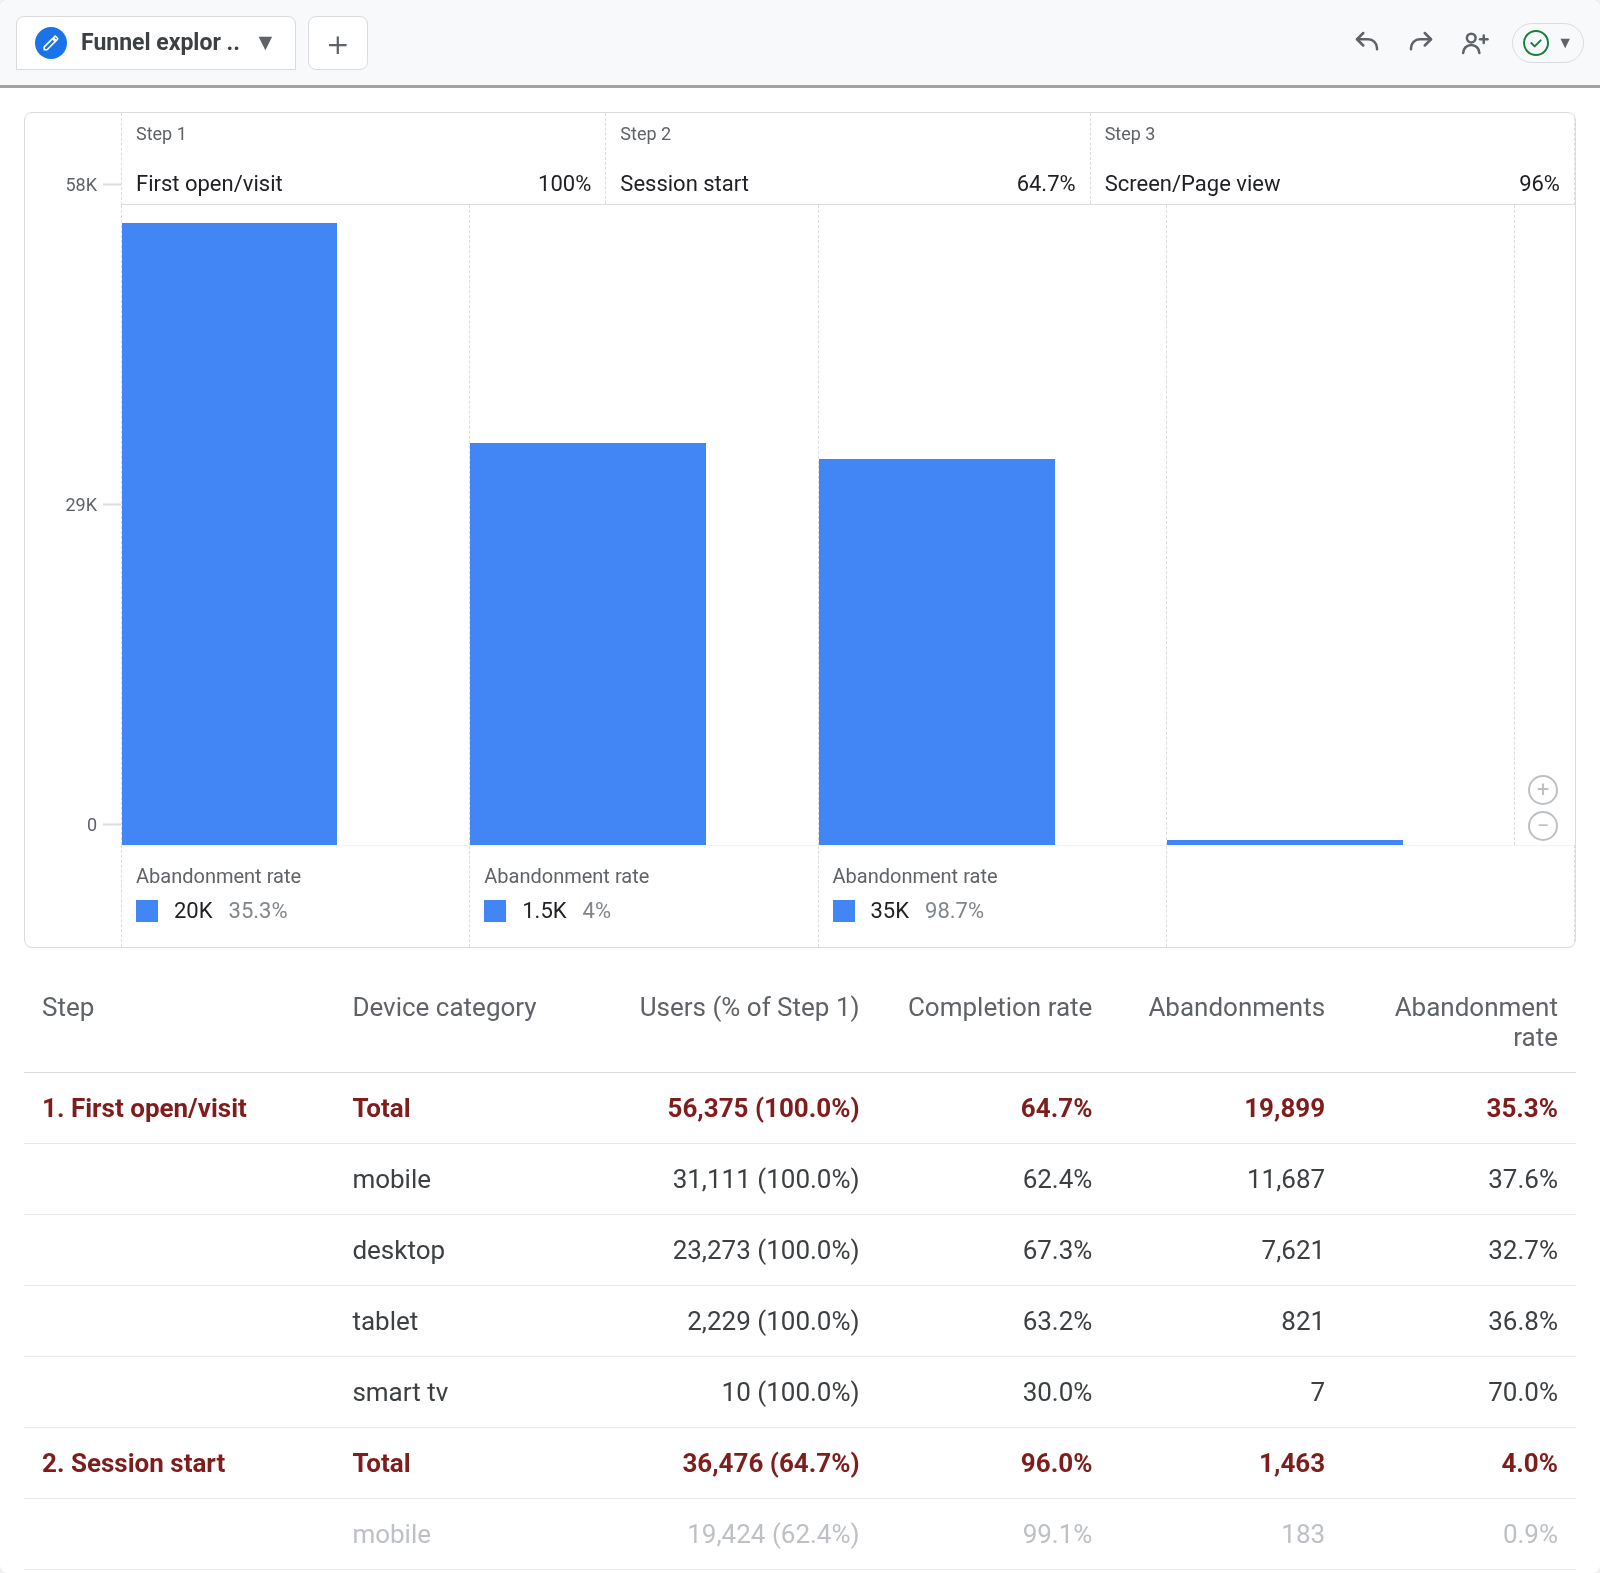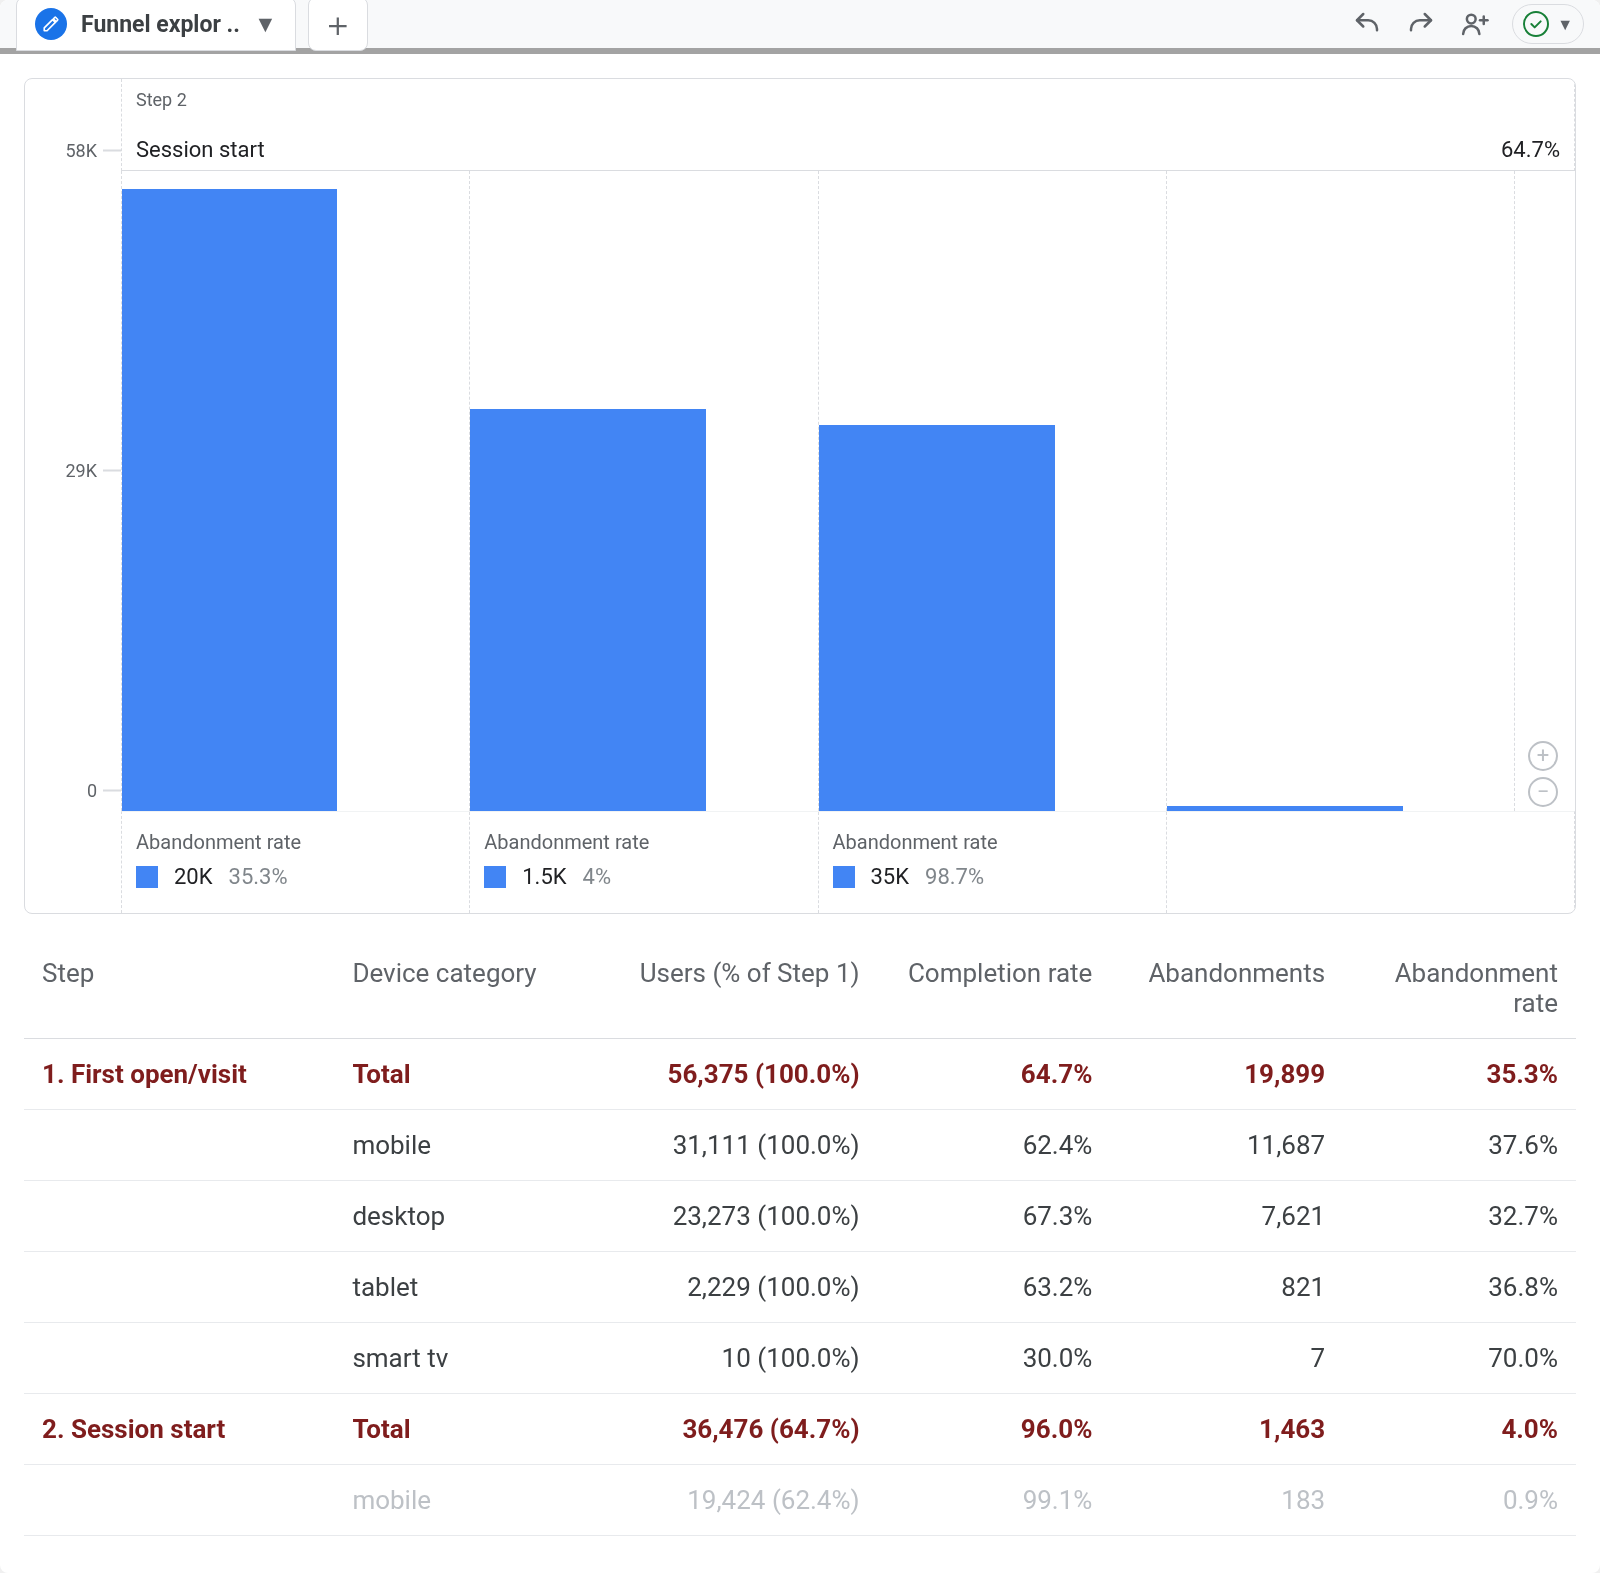--- a/index.html
+++ b/index.html
@@ -1,20 +1,20 @@
 <!DOCTYPE html>
 <html><head>
 <meta charset="utf-8">
 <style>
   * { box-sizing: border-box; }
   html, body { margin: 0; padding: 0; font-family: Roboto, "Helvetica Neue", Arial, sans-serif; color: #202124; background: #f0f0f0; }
   .app { width: 1600px; height: 1573px; background: #fff; position: relative; overflow: hidden; border-radius: 8px; }
 
   
-  .toolbar { display: flex; align-items: center; padding: 8px 16px; border-bottom: 6px solid #a3a3a3; background: #f8f9fa; height: 54px; }
+  .toolbar { display: flex; align-items: center; padding: 8px 16px; border-bottom: 3px solid #a3a3a3; background: #f8f9fa; height: 88px; }
   .tabstrip { display: flex; align-items: center; gap: 12px; }
   .tab { display: flex; align-items: center; gap: 14px; background: #fff; border: 1px solid #dadce0; border-radius: 8px 8px 0 0; padding: 10px 18px; font-size: 23px; font-weight: 700; color: #3c4043; cursor: pointer; }
   .tab .pencil-badge { width: 32px; height: 32px; border-radius: 50%; background: #1a73e8; display: flex; align-items: center; justify-content: center; color: #fff; }
   .tab .pencil-badge svg { width: 18px; height: 18px; }
   .tab-caret { color: #5f6368; }
   .add-tab { width: 60px; height: 54px; border: 1px solid #dadce0; border-radius: 8px; background: #fff; display: flex; align-items: center; justify-content: center; color: #5f6368; cursor: pointer; font-size: 34px; line-height: 1; }
   .spacer { flex: 1; }
   .tool-icons { display: flex; align-items: center; gap: 20px; color: #5f6368; }
   .tool-icons .ico { width: 34px; height: 34px; display:flex; align-items:center; justify-content:center; cursor:pointer; }
   .tool-icons svg { width: 30px; height: 30px; }
@@ -120,24 +120,38 @@
             </svg>
         </span>
         <span class="caret">▼</span>
       </div>
     </div>
   </div>
 
   <div class="card">
     <div class="step-header" id="step-header">
         <div class="step-cell">
+          <div class="s-top">Step 1</div>
+          <div class="s-row">
+            <span class="s-name">First open/visit</span>
+            <span class="s-pct">100%</span>
+          </div>
+        </div>
+        <div class="step-cell">
           <div class="s-top">Step 2</div>
           <div class="s-row">
             <span class="s-name">Session start</span>
             <span class="s-pct">64.7%</span>
+          </div>
+        </div>
+        <div class="step-cell">
+          <div class="s-top">Step 3</div>
+          <div class="s-row">
+            <span class="s-name">Screen/Page view</span>
+            <span class="s-pct">96%</span>
           </div>
         </div>
       </div>
 
     <div class="chart-wrap" style="padding-right:60px;">
       <div class="yaxis chart-area-h" id="yaxis">
           <div class="tick" style="bottom: 640px;">58K<span class="bar"></span></div>
           <div class="tick" style="bottom: 320px;">29K<span class="bar"></span></div>
           <div class="tick" style="bottom: 0px;">0<span class="bar"></span></div>
         </div>

